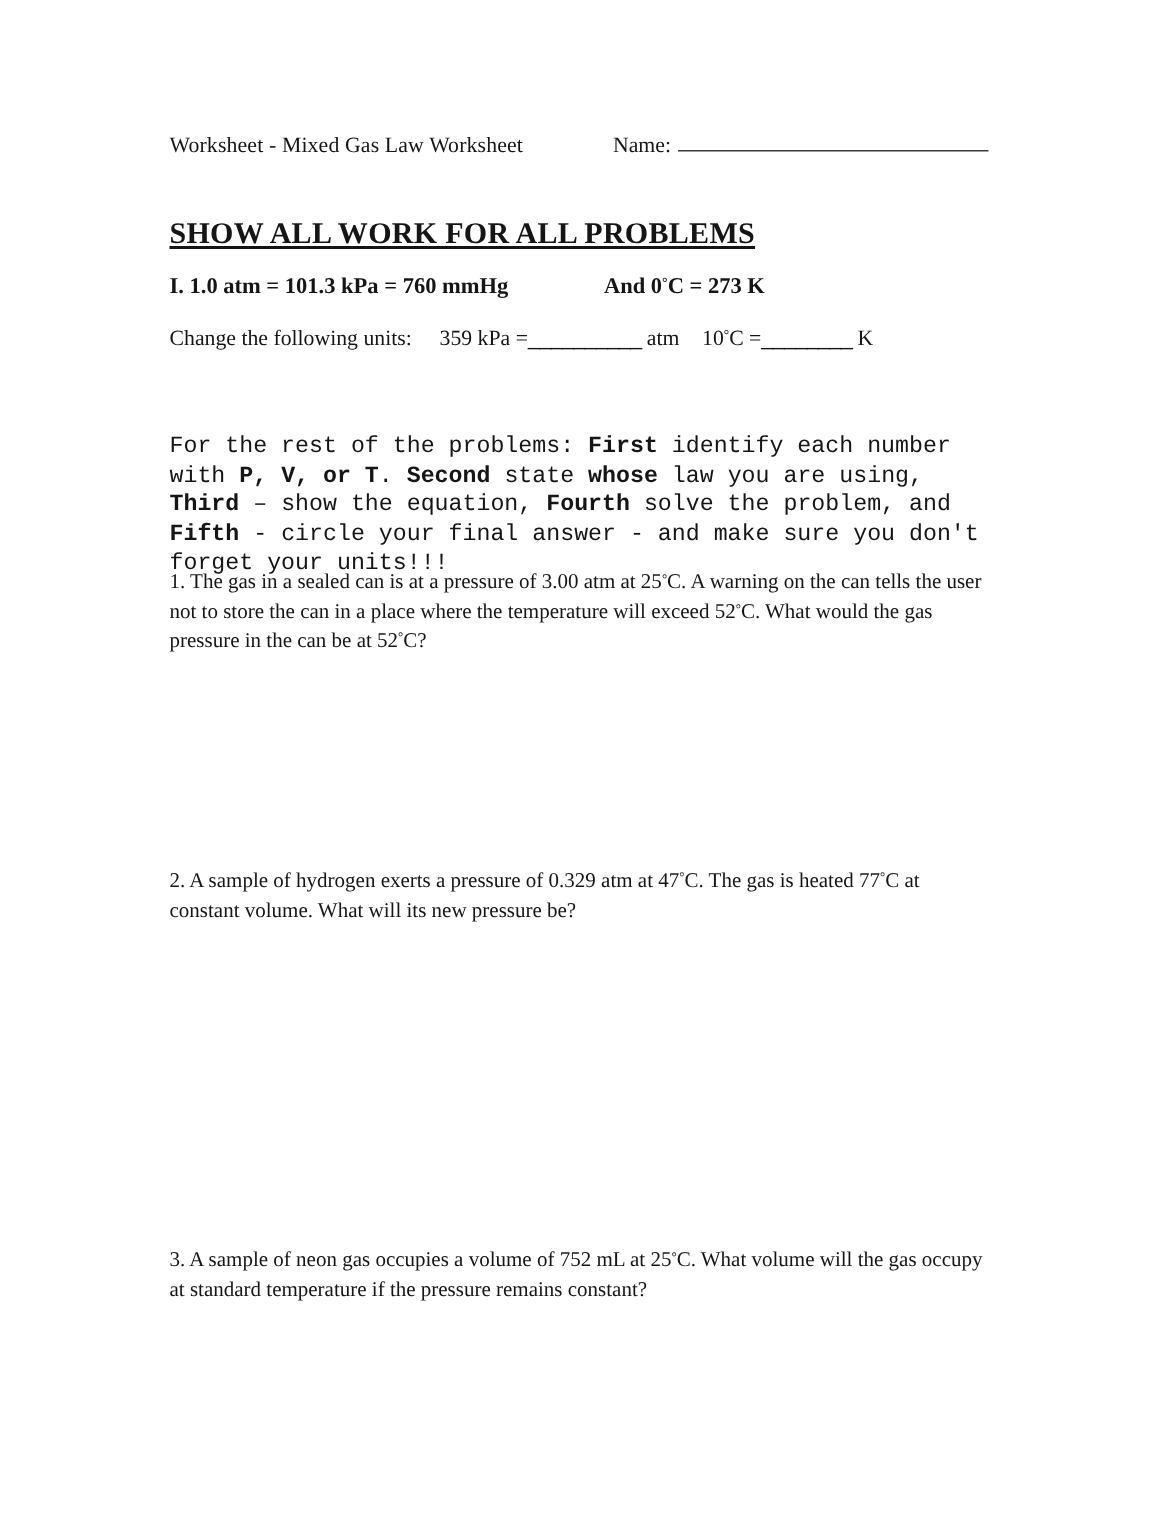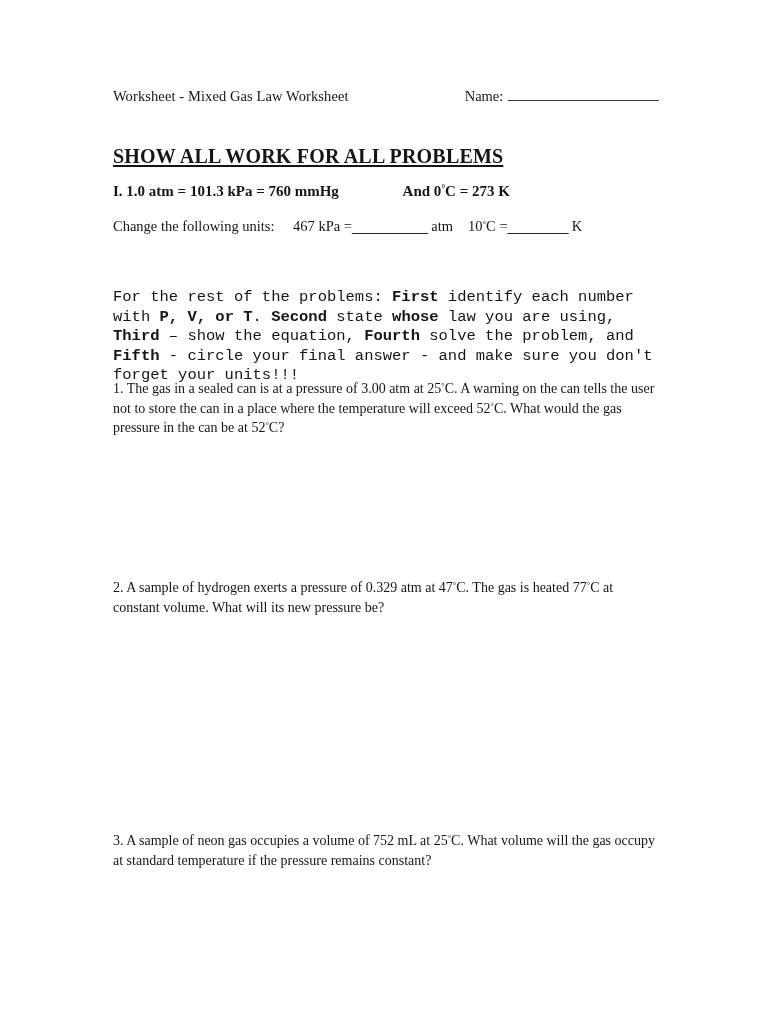--- a/index.html
+++ b/index.html
@@ -19,28 +19,27 @@
   
   .header-row {
     position: absolute;
     left: 113px;
     top: 88px;
     width: 546px;
     display: flex;
     align-items: baseline;
     font-family: "Liberation Serif", "DejaVu Serif", serif;
     font-size: 14.5px;
-    gap: 28px;
   }
   .worksheet-title {
     white-space: nowrap;
     letter-spacing: .1px;
   }
   .name-group {
-    margin-left: 88px;
+    margin-left: 60px;
     display: flex;
     align-items: baseline;
     flex: 1;
     white-space: nowrap;
   }
   .name-label { margin-right: 5px; }
   .name-blank {
     flex: 1;
     border-bottom: 1.3px solid #3a3a3a;
     height: 12px;
@@ -162,21 +161,21 @@
 
   <div class="constants">
     <span>I. 1.0 atm = 101.3 kPa = 760 mmHg</span>
     <span class="and-part"><span>And 0</span><sup class="deg">°</sup><span>C = 273 K</span></span>
   </div>
 
   <div class="conversions">
 
     <div class="conv-row">
       <span class="conv-label">Change the following units:</span>
-      <span class="conv-cell-a"><span>467 kPa =</span><span class="blank-u">__________</span><span> </span><span>atm</span></span>
+      <span class="conv-cell-a"><span>359 kPa =</span><span class="blank-u">__________</span><span> </span><span>atm</span></span>
       <span class="conv-cell-b"><span>10</span><sup class="deg">°</sup><span>C =</span><span class="blank-u">________</span><span> </span><span>K</span></span>
     </div>
 
 
   </div>
 
   <div class="instructions"><span>For the rest of the problems: </span><b>First</b><span> identify each number with </span><b>P, V, or T</b><span>.  </span><b>Second</b><span> state </span><b>whose</b><span> law you are using, </span><b>Third</b><span> – show the equation, </span><b>Fourth</b><span> solve the problem, and </span><b>Fifth</b><span> - circle your final answer - and make sure you don't forget your units!!!</span></div>
 
   <div class="question" id="q1"><span>1. The gas in a sealed can is at a pressure of 3.00 atm at 25</span><sup class="deg">°</sup><span>C.  A warning on the can tells the user not to store the can in a place where the temperature will exceed 52</span><sup class="deg">°</sup><span>C.  What would the gas pressure in the can be at 52</span><sup class="deg">°</sup><span>C?</span></div>
   <div class="work-area" id="work1"></div>

